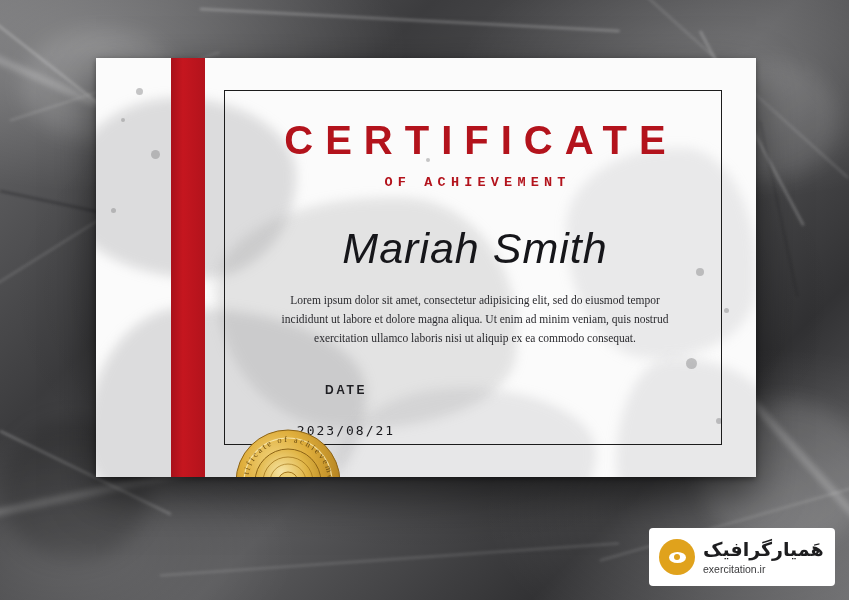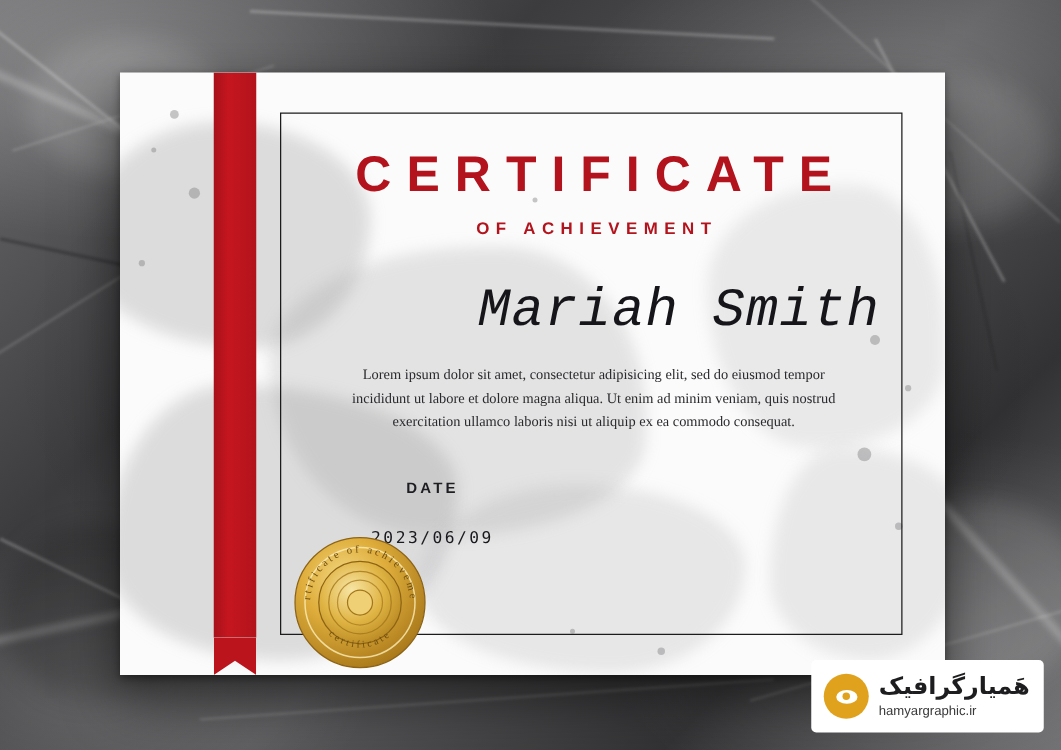--- a/index.html
+++ b/index.html
@@ -51,21 +51,21 @@
     border-radius: 50%;
     filter: blur(10px);
   }
 
   
   #certificate {
     position: absolute;
     left: 96px;
     top: 58px;
     width: 660px;
-    height: 482px;
+    height: 419px;
     background: #fbfbfb;
     box-shadow: 0 18px 40px rgba(0,0,0,0.55), 0 2px 6px rgba(0,0,0,0.4);
     overflow: hidden;
   }
 
   
   .splash {
     position: absolute;
     border-radius: 48% 52% 41% 59% / 55% 43% 57% 45%;
     background: rgba(150,150,152,0.30);
@@ -120,36 +120,35 @@
   .cert-title {
     font-family: "Liberation Sans", sans-serif;
     color: #b3131c;
     font-size: 40px;
     font-weight: 700;
     letter-spacing: 12px;
     margin: 0 0 12px 0;
     text-indent: 12px;
   }
   .cert-subtitle {
-    font-family: Liberation Sans, sans-serif;
+    font-family: Liberation Mono, monospace;
     color: #b3131c;
     font-size: 13.5px;
     font-weight: 700;
     letter-spacing: 5.2px;
     margin: 0 0 34px 0;
     text-indent: 5px;
   }
   .recipient {
-    font-family: Liberation Mono, monospace;
+    font-family: Liberation Sans, sans-serif;
     font-style: italic;
     font-size: 43px;
     color: #16161a;
     margin: 0 0 18px 0;
     letter-spacing: 1px;
-    text-align: right;
   }
   .body-text {
     font-family: "Liberation Serif", serif;
     font-size: 11.5px;
     line-height: 1.65;
     color: #2a2a2e;
     margin: 0 auto;
     width: 400px;
   }
 
@@ -310,21 +309,21 @@
     <div class="cert-content">
       <h1 class="cert-title">CERTIFICATE</h1>
       <div class="cert-subtitle">OF ACHIEVEMENT</div>
       <div class="recipient">Mariah Smith</div>
       <p class="body-text">Lorem ipsum dolor sit amet, consectetur adipisicing elit, sed do eiusmod tempor incididunt ut labore et dolore magna aliqua. Ut enim ad minim veniam, quis nostrud exercitation ullamco laboris nisi ut aliquip ex ea commodo consequat.</p>
     </div>
 
     <div class="sign-row">
       <div class="sign-col">
         <div class="sign-label">DATE</div>
-        <div class="date-value">2023/06/09</div>
+        <div class="date-value">2023/08/21</div>
       </div>
     </div>
 
     <div class="seal">
       <svg width="112" height="112" viewBox="0 0 112 112">
         <defs>
           <radialGradient id="goldOuter" cx="38%" cy="32%" r="72%">
             <stop offset="0%" stop-color="#f3d884"></stop>
             <stop offset="45%" stop-color="#dfae3c"></stop>
             <stop offset="100%" stop-color="#a9781a"></stop>
@@ -355,17 +354,17 @@
   </div>
 
   <div class="watermark">
     <div class="wm-logo">
       <div class="eye">
         <div class="pupil"></div>
       </div>
     </div>
     <div class="wm-text">
       <div class="wm-fa">هَمیارگرافیک</div>
-      <div class="wm-url">hamyargraphic.ir</div>
+      <div class="wm-url">exercitation.ir</div>
     </div>
   </div>
 
 </div>
 
 </body></html>

